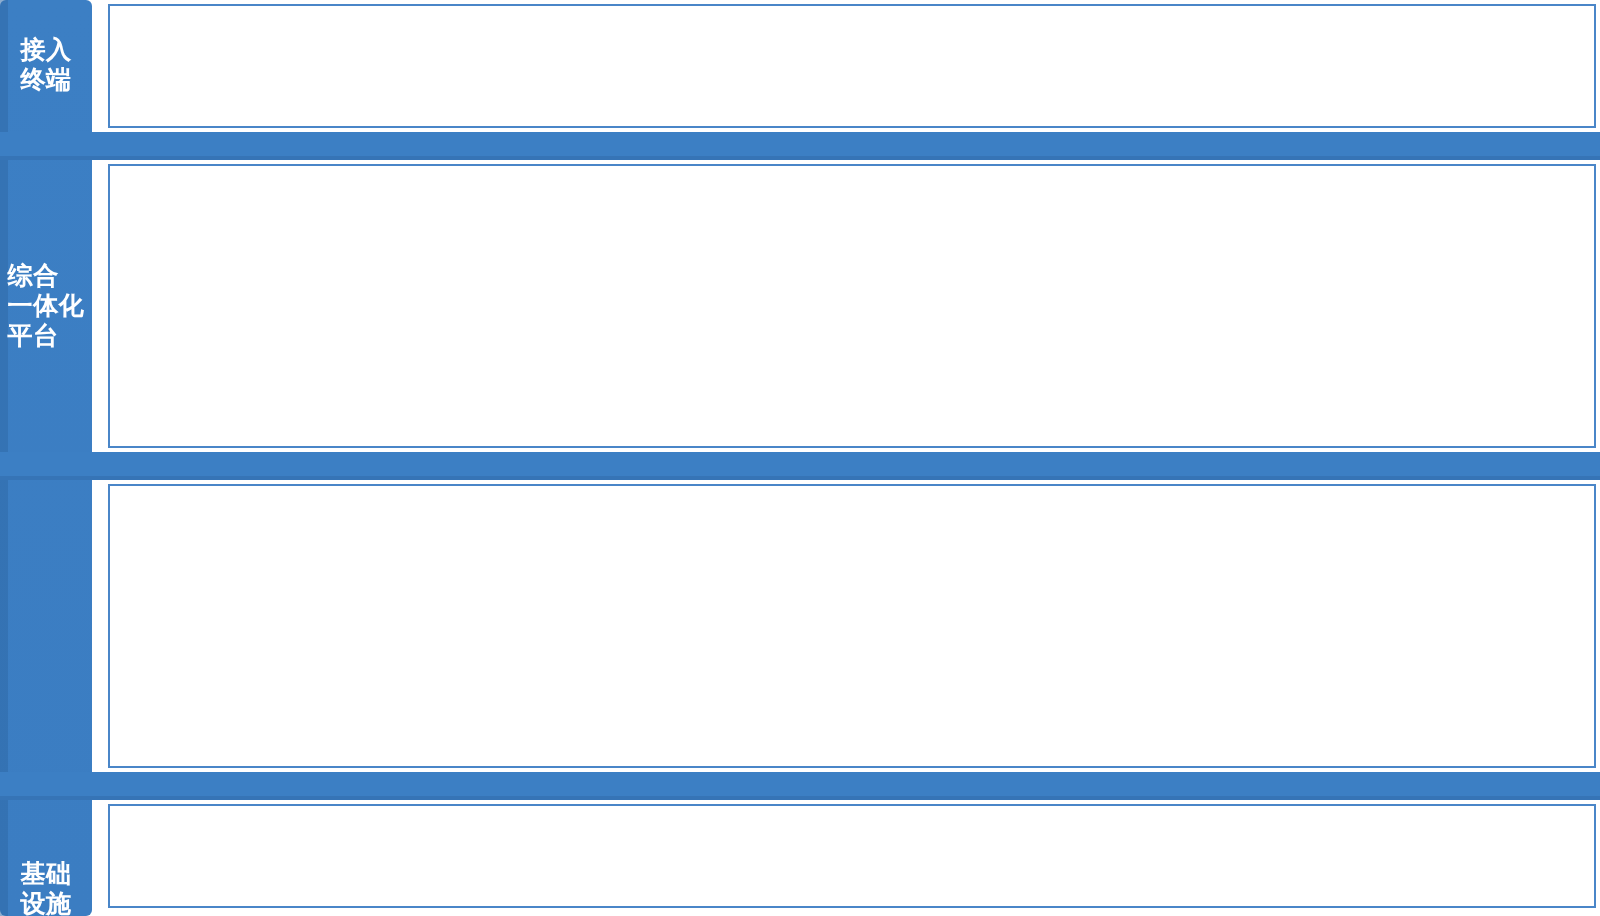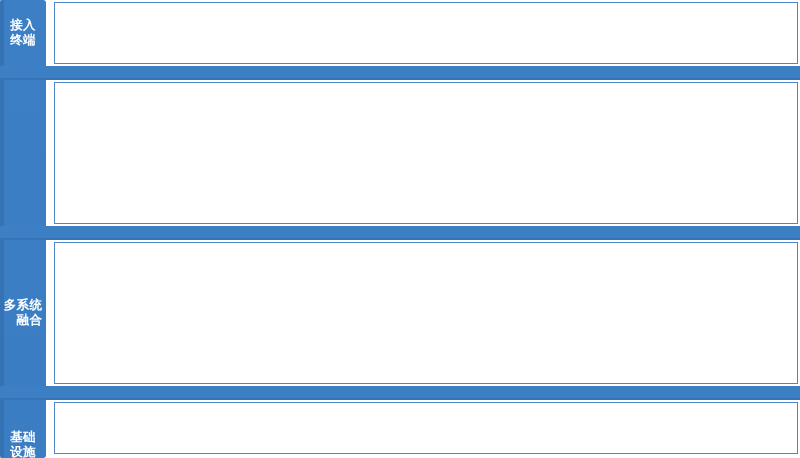--- a/index.html
+++ b/index.html
@@ -42,21 +42,21 @@
   }
 
   .rail-label {
     position: absolute;
     left: 0;
     width: 46px;
     color: #ffffff;
     font-weight: bold;
     font-size: 12.5px;
     line-height: 15px;
-    text-align: right;
+    text-align: left;
     letter-spacing: .3px;
     display: flex;
     align-items: center;
     justify-content: center;
     z-index: 4;
   }
 
   
   .band {
     position: absolute;
@@ -211,20 +211,27 @@
       <span>智能头盔</span>
     </div>
     <div class="term-pill" style="width:118px;">
       <span>桌面工作站</span>
     </div>
     <div class="term-pill" style="width:127px;">
       <span>指挥调度中心</span>
     </div>
   </div>
 
+  <div class="rail-label" style="top:80px;height:146px;">
+    <div>
+      <div>综合</div>
+      <div>一体化</div>
+      <div>平台</div>
+    </div>
+  </div>
 
   <div class="panel" style="left:54px;top:82px;width:744px;height:142px;"></div>
 
   <div class="col" style="left:62px;top:90px;width:120px;">
     <div class="col-head">安全管理与认证</div>
     <ul class="col-list">
       <li><span class="bullet"></span><span>安全备案管理</span></li>
       <li><span class="bullet"></span><span>安全认证中心</span></li>
     </ul>
   </div>
@@ -268,26 +275,20 @@
   </div>
 
   <div class="col" style="left:684px;top:90px;width:104px;">
     <div class="col-head">设备与监控</div>
     <ul class="col-list">
       <li><span class="bullet"></span><span>端设备调度</span></li>
       <li><span class="bullet"></span><span>监控分析</span></li>
     </ul>
   </div>
 
-  <div class="rail-label" style="top:240px;height:146px;">
-    <div>
-      <div>多系统</div>
-      <div>融合</div>
-    </div>
-  </div>
 
   <div class="panel" style="left:54px;top:242px;width:744px;height:142px;"></div>
 
   <div class="col" style="left:72px;top:254px;width:165px;">
     <div class="col-head">智能指挥中枢</div>
     <ul class="col-list">
       <li><span class="bullet"></span><span>人影作业指挥系统</span></li>
       <li><span class="bullet"></span><span>人影飞机作业指挥系统</span></li>
       <li><span class="bullet"></span><span>作业指令生成发布系统</span></li>
       <li><span class="bullet"></span><span>人影智能化烟炉作业指挥系统</span></li>

